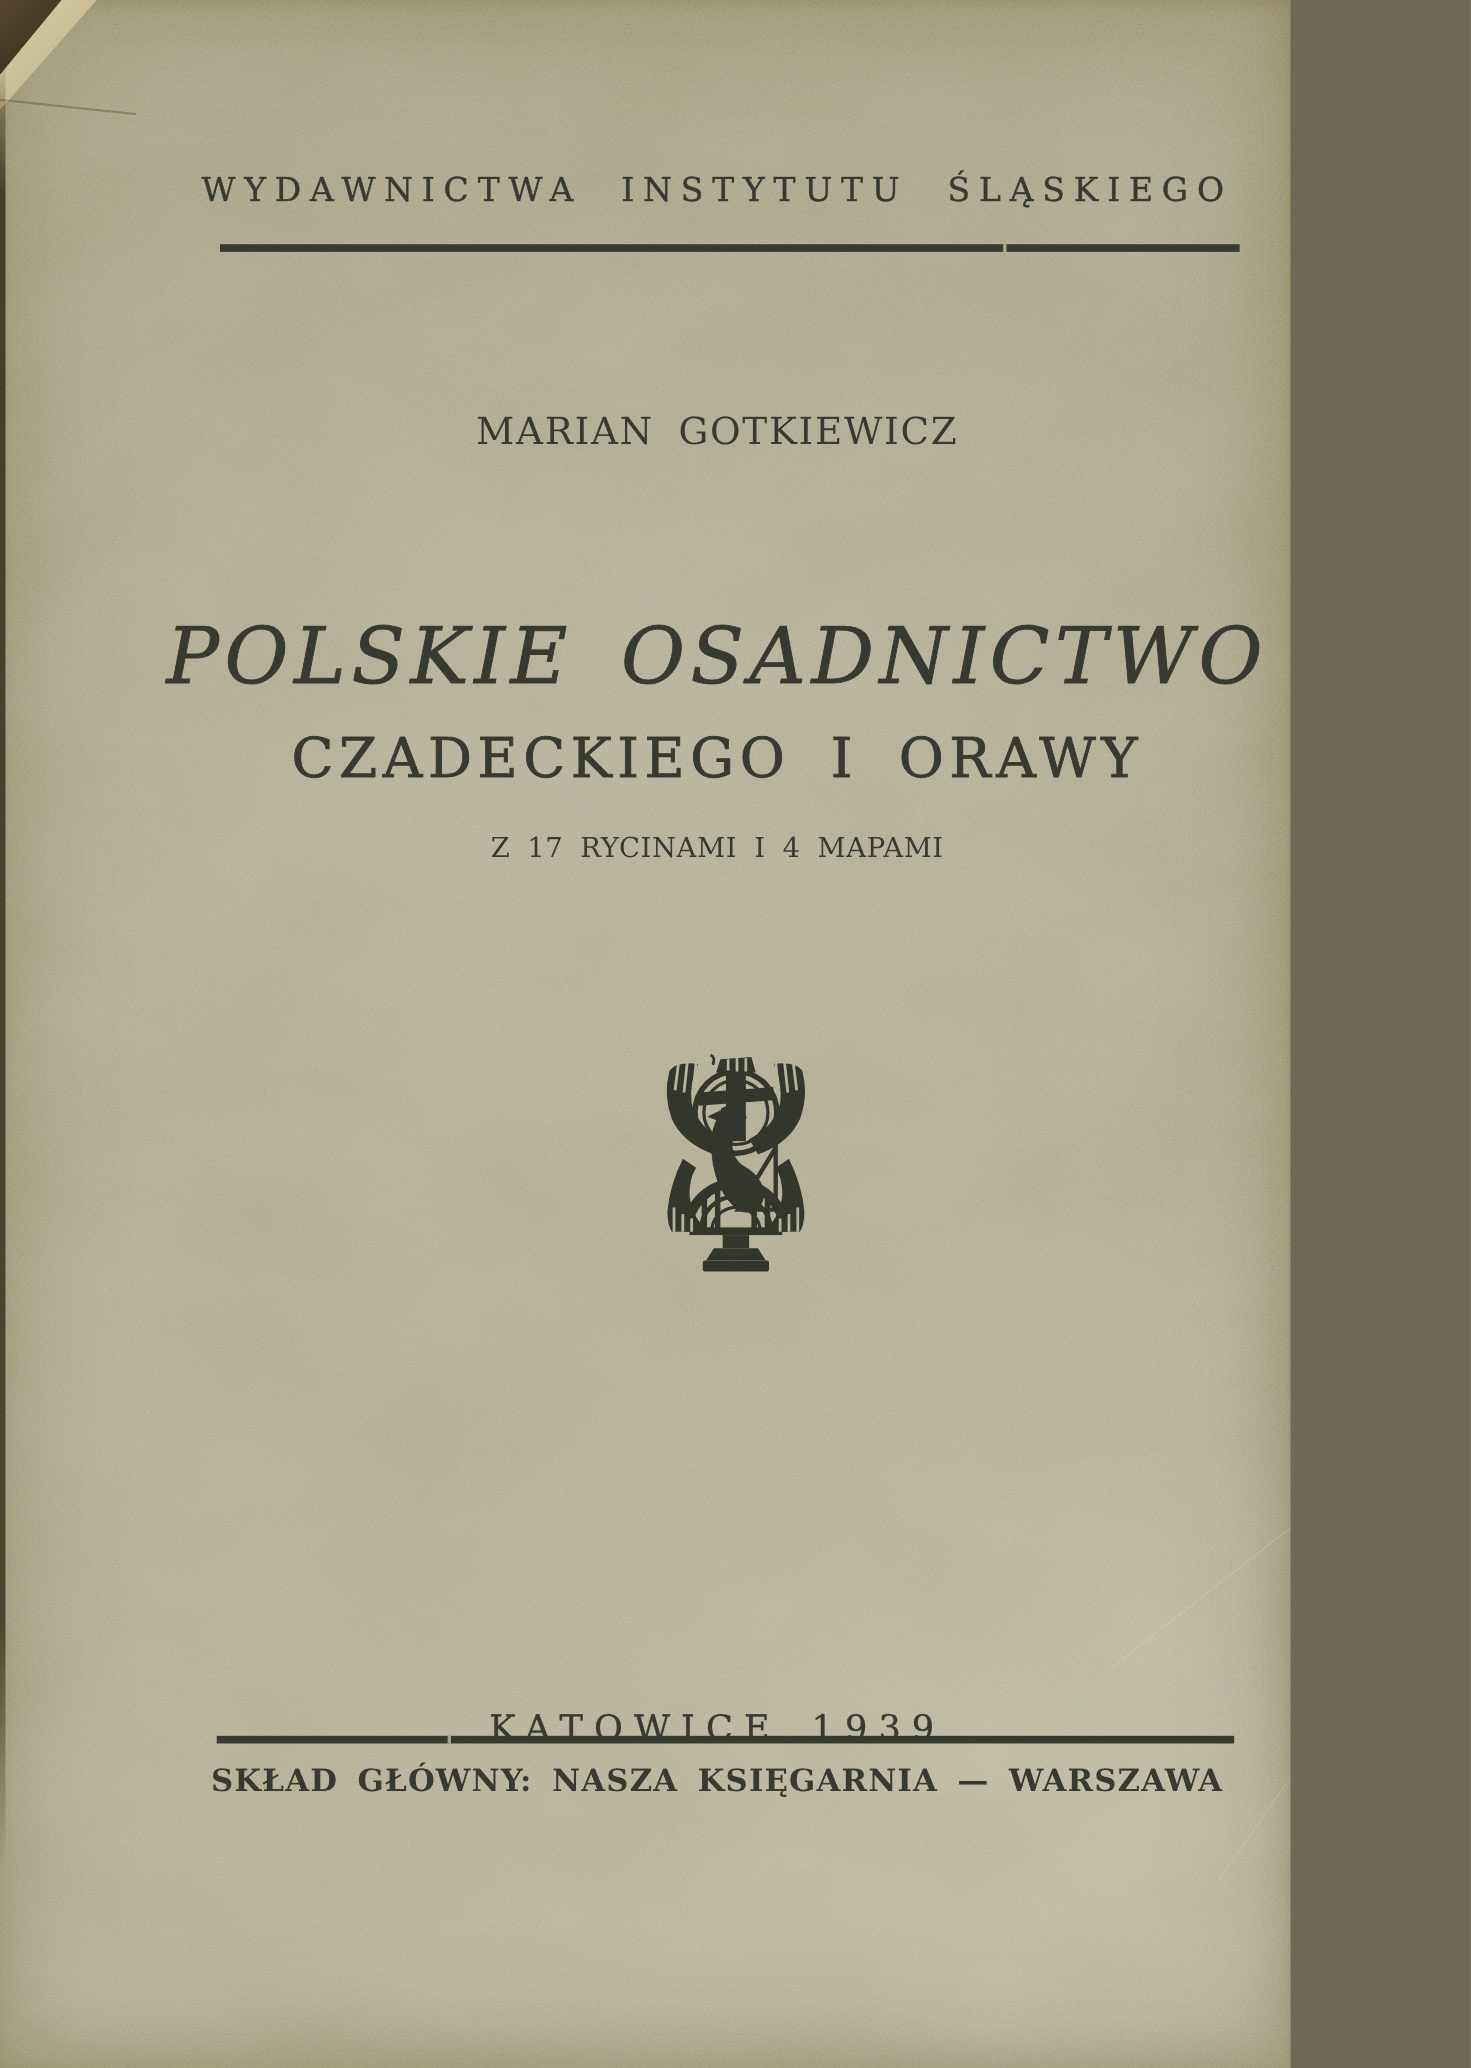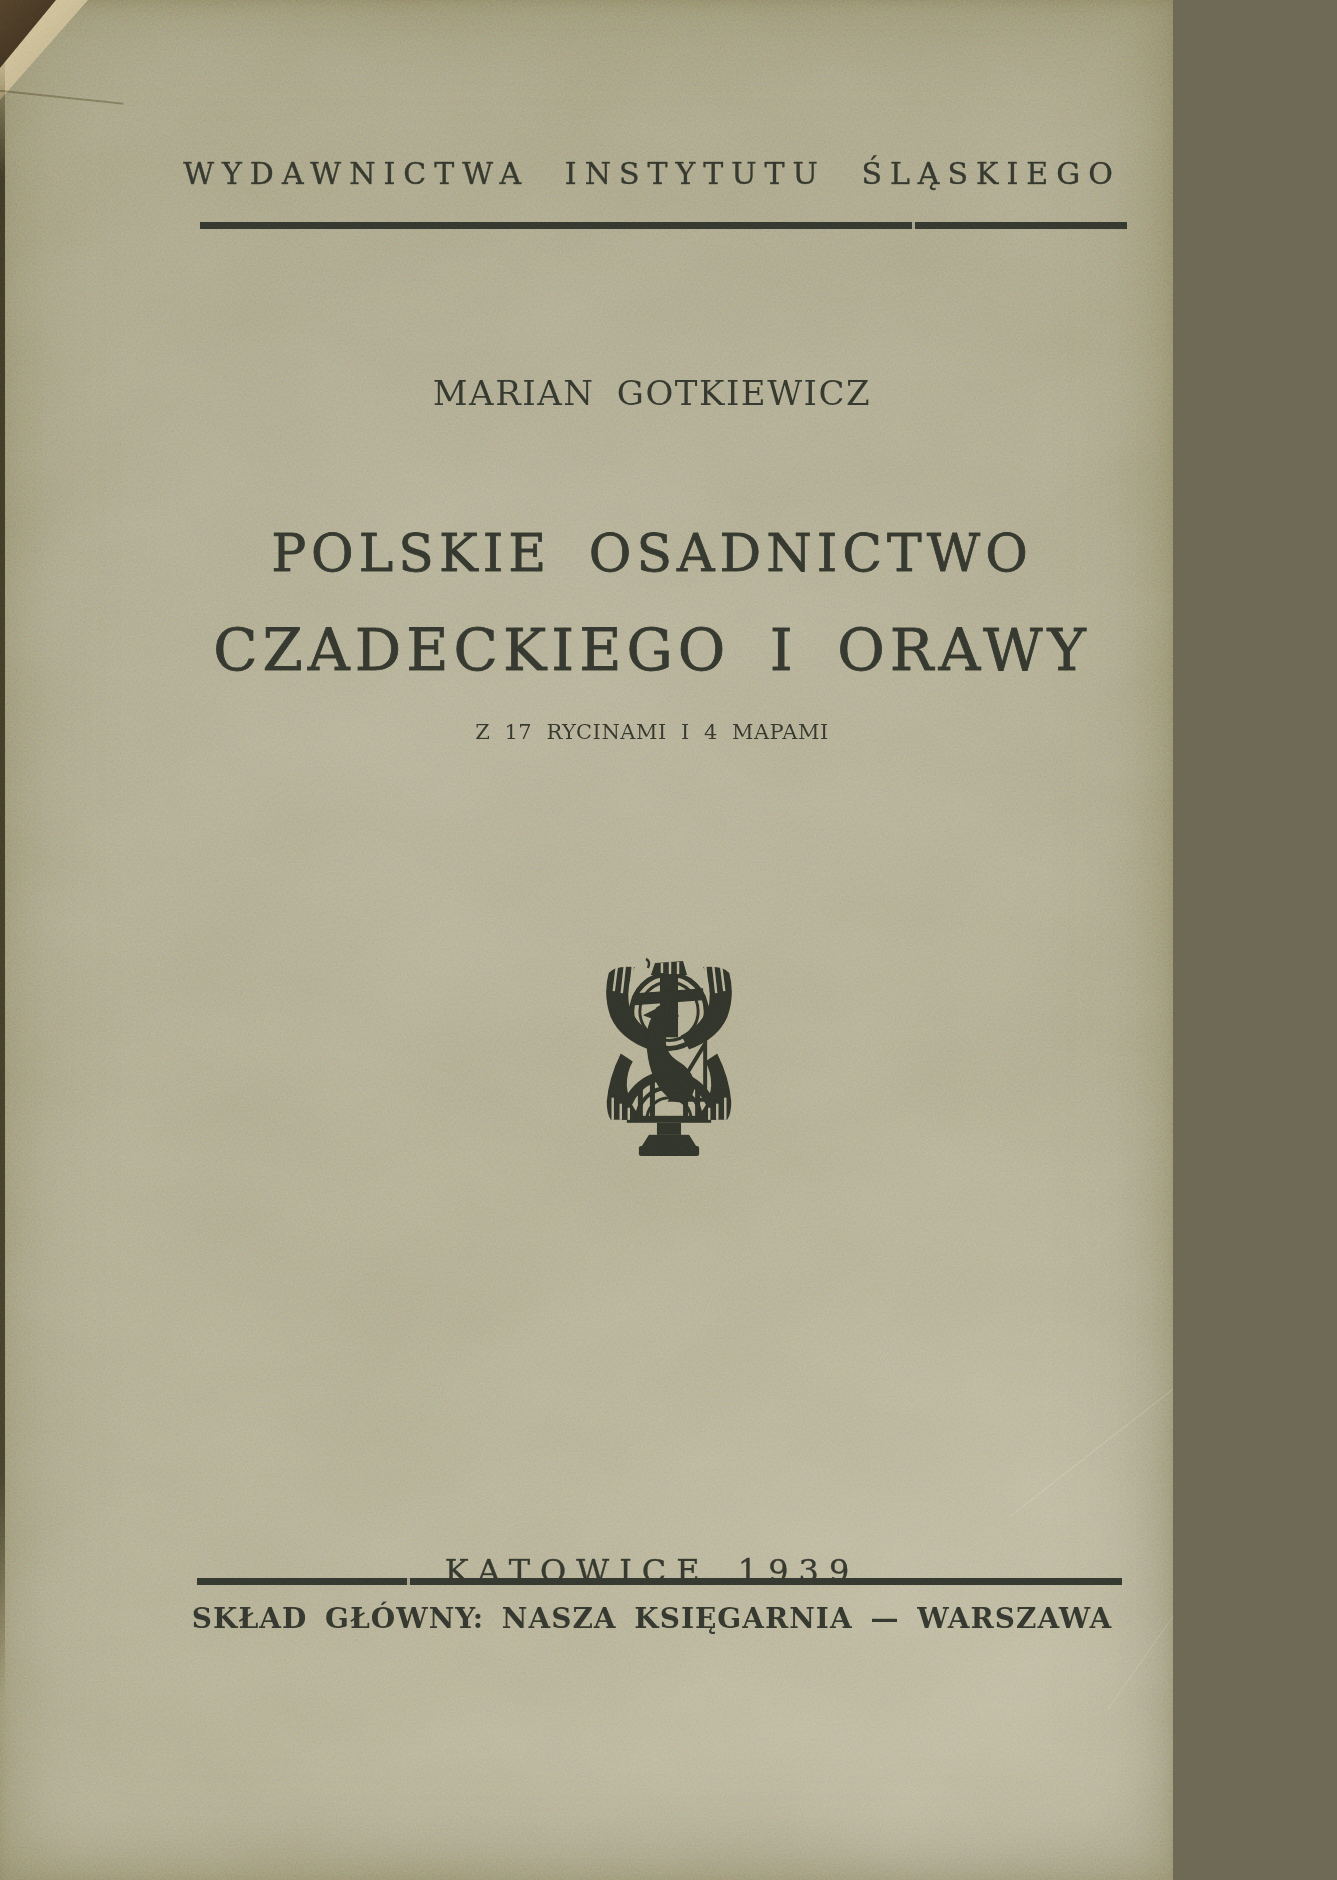--- a/index.html
+++ b/index.html
@@ -17,23 +17,23 @@
       inset 0 4px 10px rgba(120,112,80,.25);
     font-family:"DejaVu Serif","Liberation Serif",serif;
     color:var(--ink,#2e312a);
   }
   .centered{
     position:absolute;left:652px;transform:translateX(-50%);
     white-space:nowrap;text-align:center;line-height:normal;
   }
   .series{top:156px;font-size:30px;letter-spacing:8px;word-spacing:18px;-webkit-text-stroke:.4px currentColor;}
   .author{top:373px;font-size:34px;letter-spacing:1.5px;word-spacing:10px;}
-  .title-1{top:523px;font-size:52px;letter-spacing:5px;word-spacing:16px;-webkit-text-stroke:.8px currentColor;}
-  .title-2{top:616px;font-size:58px;letter-spacing:5px;word-spacing:16px;-webkit-text-stroke:.8px currentColor;}
-  .subtitle{top:720px;font-size:21px;letter-spacing:.5px;word-spacing:7px;}
+  .title-1{top:555px;font-size:71px;letter-spacing:5px;word-spacing:16px;font-style:italic;-webkit-text-stroke:.8px currentColor;}
+  .title-2{top:660px;font-size:50px;letter-spacing:5px;word-spacing:16px;-webkit-text-stroke:.8px currentColor;}
+  .subtitle{top:756px;font-size:25px;letter-spacing:.5px;word-spacing:7px;}
   .imprint{top:1524px;font-size:32px;letter-spacing:10px;word-spacing:8px;margin-top:28px;-webkit-text-stroke:.4px currentColor;}
   .distribution{top:1602px;font-size:28px;letter-spacing:1px;word-spacing:7px;font-weight:bold;}
 
   .rule{position:absolute;height:7px;background:var(--ink,#2e312a);}
   .rule-top{left:200px;top:222px;width:927px;}
   .rule-bottom{left:197px;top:1578px;width:925px;}
   .rule .notch{position:absolute;top:0;height:100%;width:3px;background:var(--paper,#a9a488);opacity:.85;}
 
   .emblem{position:absolute;left:598px;top:957px;width:142px;height:206px;}
 

